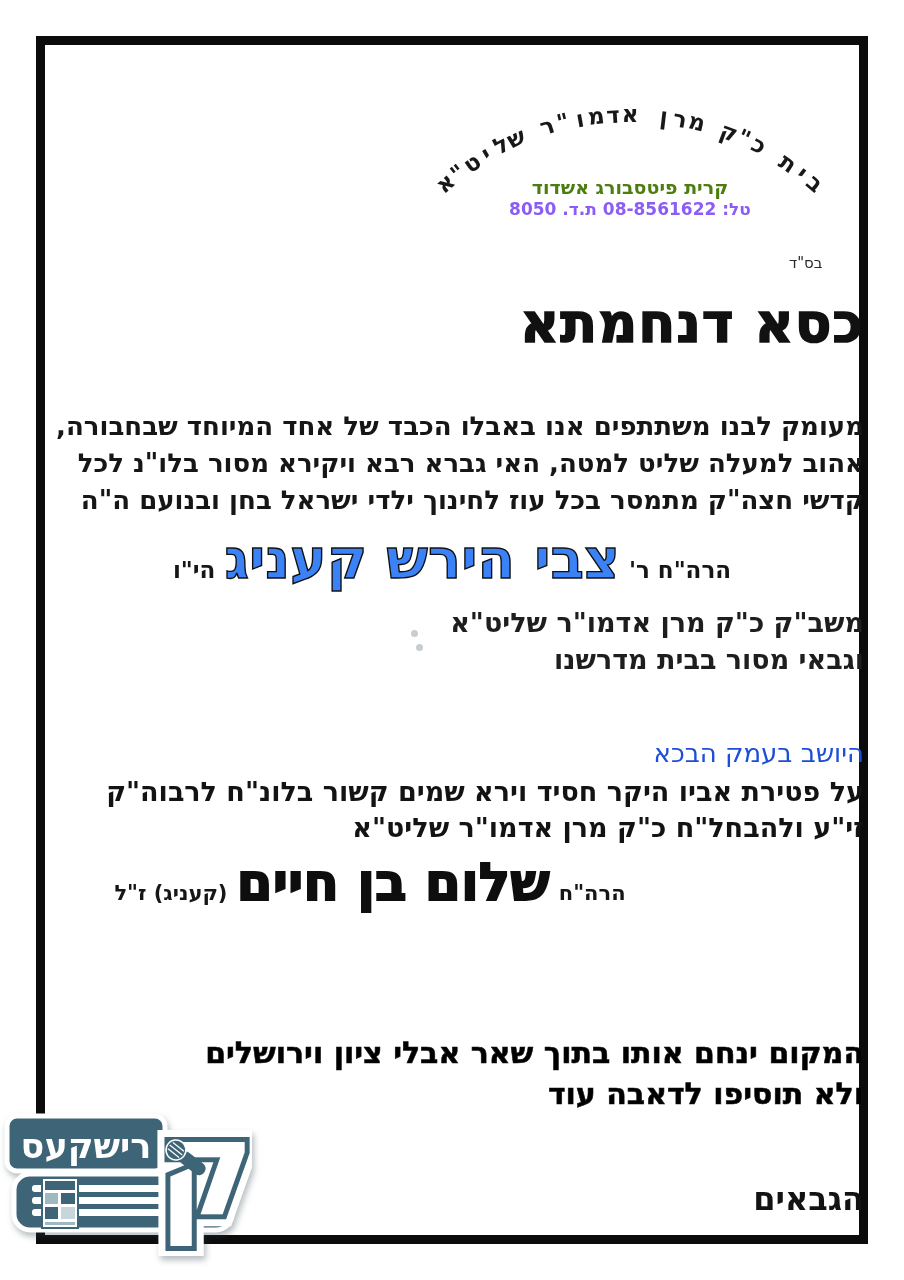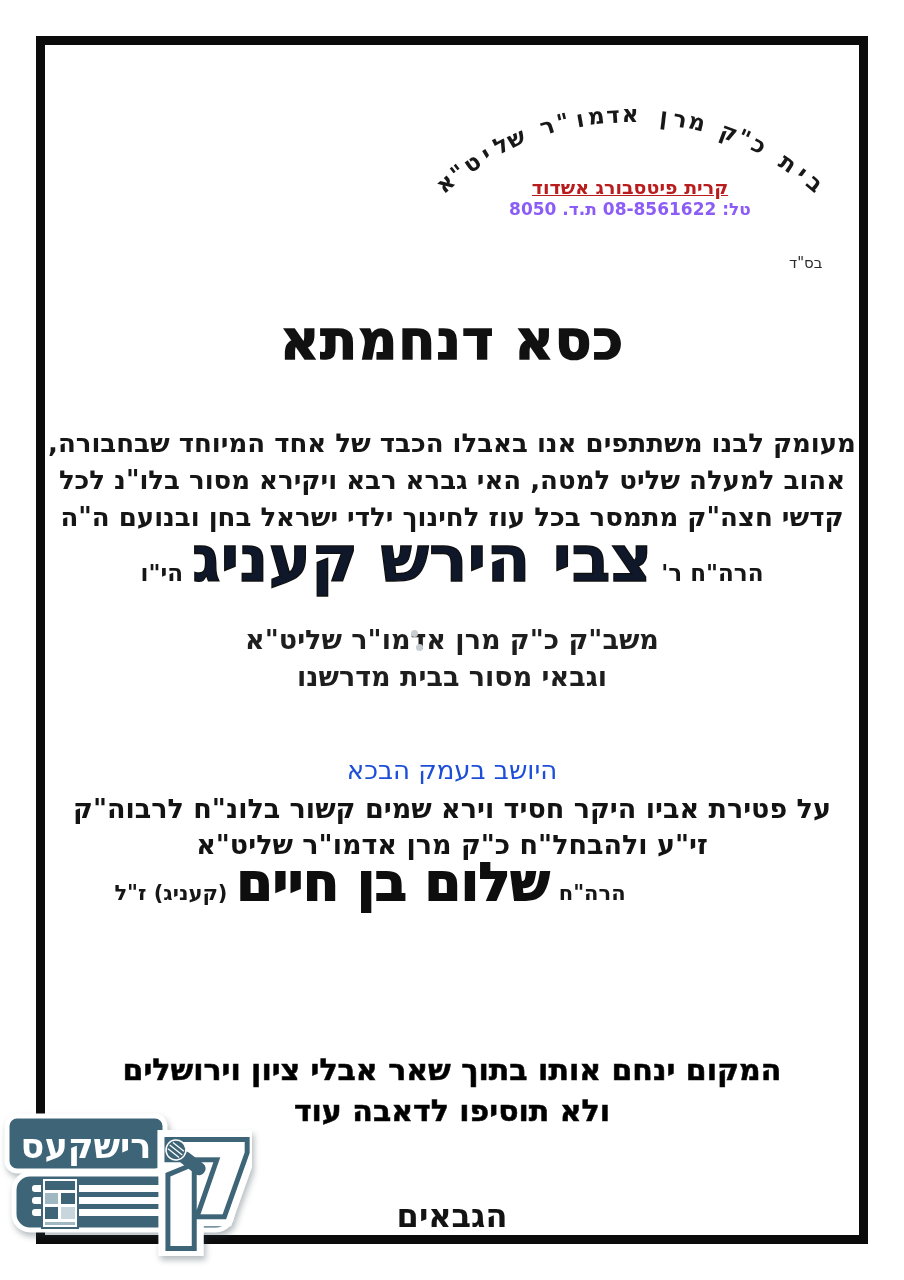--- a/index.html
+++ b/index.html
@@ -1,35 +1,35 @@
 <!DOCTYPE html>
 <html style="--teal: #3e6577; --ink: #141414;"><head>
 <meta charset="utf-8">
 <style>
   html,body{margin:0;padding:0;background:#ffffff;}
   .page{position:relative;width:904px;height:1280px;background:#fff;overflow:hidden;
         font-family:"DejaVu Sans",sans-serif;direction:rtl;color:var(--ink,#141414);}
   .frame{position:absolute;left:36px;top:36px;width:814px;height:1190px;border:9px solid #0b0b0b;}
   .abs{position:absolute;}
-  .center{left:40px;width:824px;text-align:center;margin-top:17px;}
+  .center{left:40px;width:824px;}
   
   .letterhead{position:absolute;left:390px;top:95px;width:480px;height:145px;}
   .arch{position:absolute;left:30px;top:0;width:420px;height:112px;}
   .arch span{position:absolute;font-size:23px;font-weight:bold;color:#181818;white-space:pre;}
   .lh-address{position:absolute;left:0;top:81px;width:480px;text-align:center;
-              font-size:19px;font-weight:bold;color:#b91c1c;text-decoration:underline;}
+              font-size:19px;font-weight:bold;color:#4d7c0f;}
   .lh-phone{position:absolute;left:0;top:104px;width:480px;text-align:center;
             font-size:17px;font-weight:bold;color:#8b5cf6;}
   .bsd{position:absolute;left:789px;top:254px;font-size:15px;color:#2a2a2a;}
   .title{position:absolute;top:292px;font-size:54px;font-weight:bold;letter-spacing:1px;
          -webkit-text-stroke:1.6px #111;color:#111;}
   .intro{position:absolute;top:408px;font-size:26px;font-weight:bold;line-height:37px;color:#161616;}
   .name-row{position:absolute;display:flex;align-items:baseline;justify-content:center;gap:9px;}
   .row-honoree{left:40px;width:824px;top:524px;}
-  .row-honoree .big{font-size:64px;line-height:70px;font-weight:bold;-webkit-text-stroke:1.4px #101010;color:#0f172a;}
+  .row-honoree .big{font-size:55px;line-height:70px;font-weight:bold;-webkit-text-stroke:1.4px #101010;color:#3b82f6;}
   .row-honoree .small{font-size:23px;font-weight:bold;color:#161616;}
   .roles{position:absolute;top:604px;font-size:27px;font-weight:bold;line-height:37px;color:#1e1e1e;}
   .dot{position:absolute;width:7px;height:7px;border-radius:50%;background:#c7cdd0;}
   .cons-head{position:absolute;top:738px;font-size:26px;font-weight:normal;color:#1d4ed8;}
   .cons-lines{position:absolute;top:774px;font-size:27px;font-weight:bold;line-height:36px;color:#131313;}
   .row-deceased{left:0px;width:740px;top:848px;}
   .row-deceased .big{font-size:52px;line-height:68px;font-weight:bold;-webkit-text-stroke:1.9px #0e0e0e;color:#0e0e0e;}
   .row-deceased .small{font-size:21px;font-weight:bold;color:#161616;}
   .closing{position:absolute;top:952px;font-size:27px;font-weight:bold;line-height:37px;color:#161616;}
   .blessing{position:absolute;top:1032px;font-size:30px;font-weight:bold;line-height:41px;

